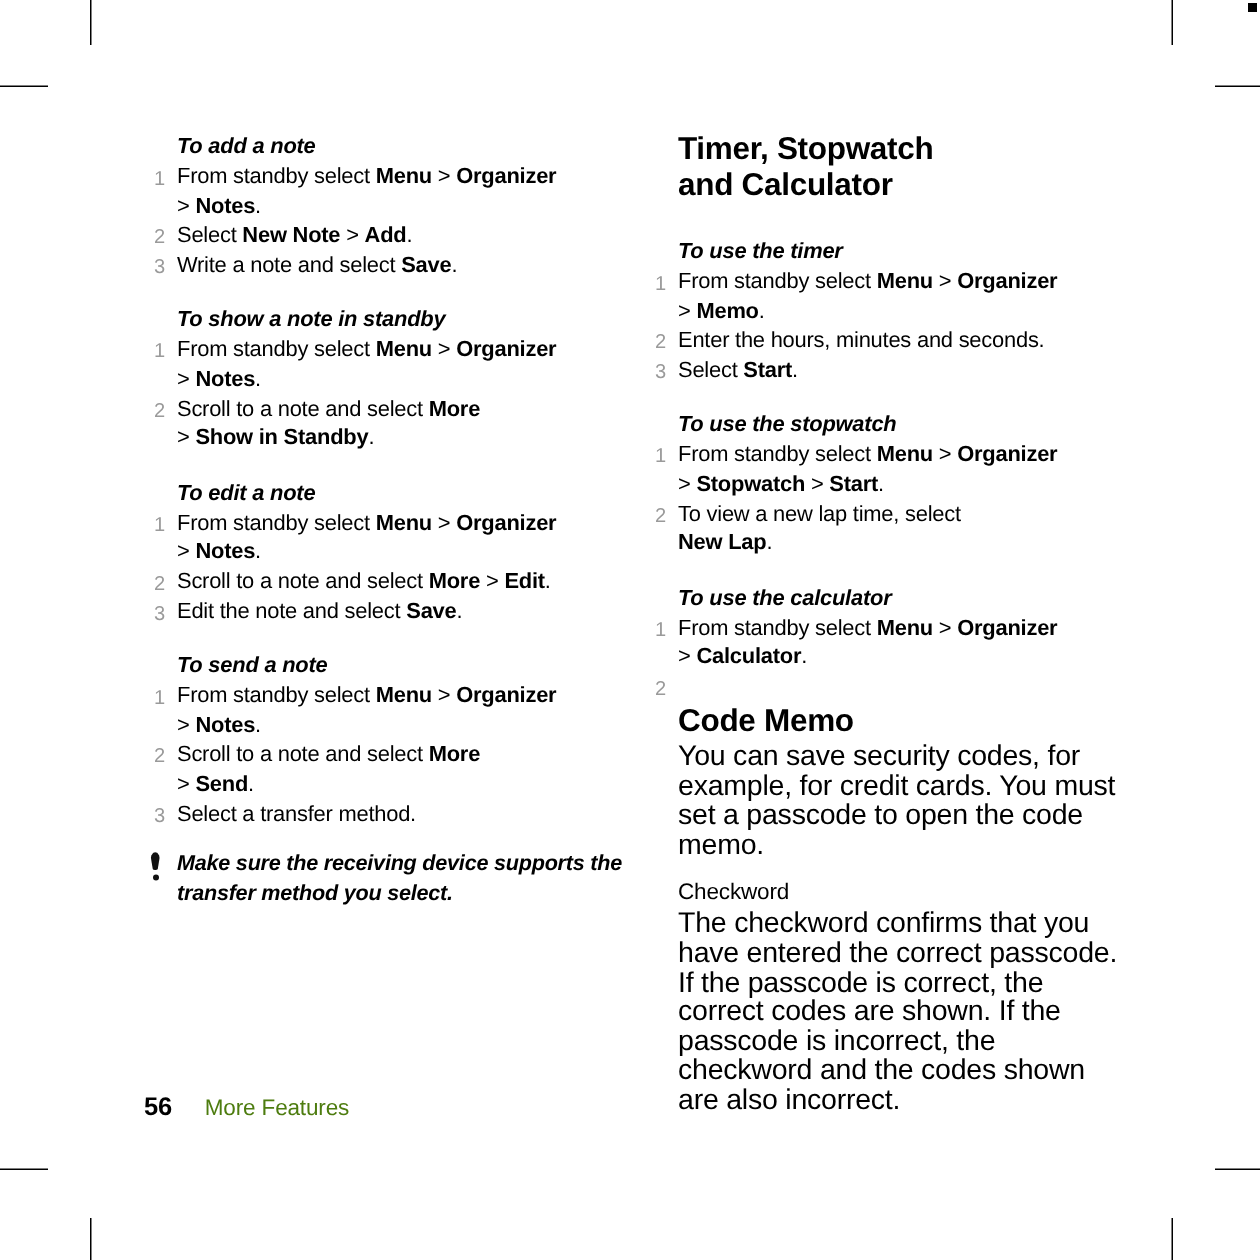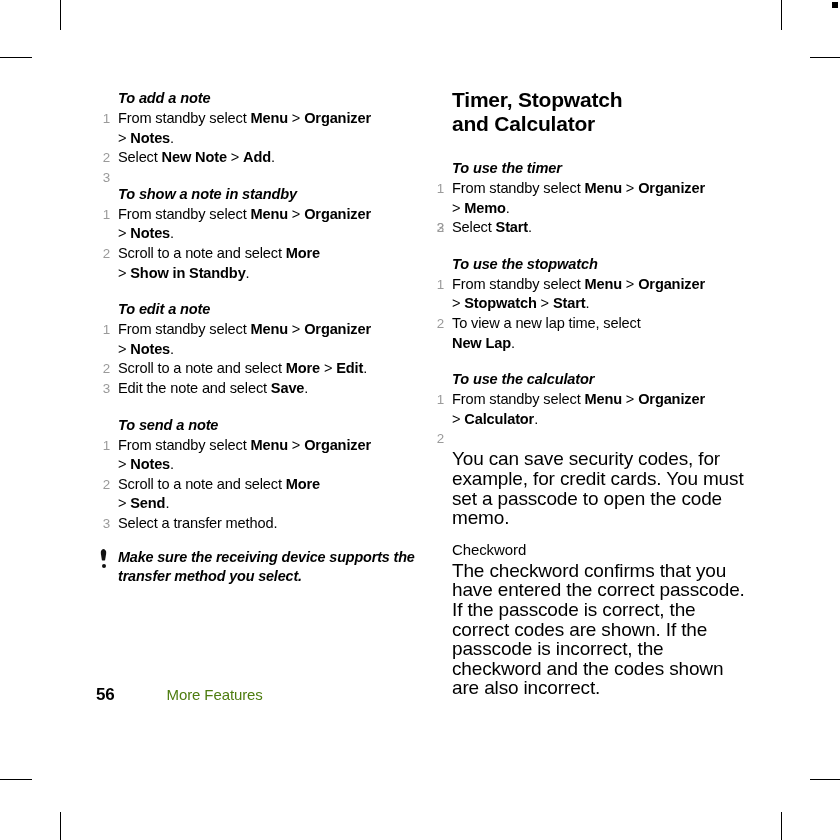--- a/index.html
+++ b/index.html
@@ -169,24 +169,23 @@
   }
   .navkey.right::after {
     right: 2px;
     border-left: 6px solid #000;
   }
 
   
   .footer {
     position: absolute;
     left: 96px;
-    top: 685px;
+    top: 728px;
     display: flex;
     align-items: baseline;
-    gap: 30px;
   }
   .folio {
     font-size: 17px;
     font-weight: bold;
     color: #000;
     letter-spacing: -0.2px;
   }
   .running-head {
     font-size: 15px;
     color: #4d7c0f;
@@ -283,21 +282,21 @@
   <div class="crop crop-h" style="left:810px; top:779px; width:30px;"></div>
   <div class="crop crop-v" style="left:781px; top:812px; height:28px;"></div>
 
   <div class="column col-left">
 
     <div>
       <div class="h3">To add a note</div>
       <ol class="steps">
           <li><span class="num">1</span><span><span>From standby select </span><span class="b">Menu</span><span> &gt; </span><span class="b">Organizer</span><br><span>&gt; </span><span class="b">Notes</span><span>.</span></span></li>
           <li><span class="num">2</span><span><span>Select </span><span class="b">New Note</span><span> &gt; </span><span class="b">Add</span><span>.</span></span></li>
-          <li><span class="num">3</span></li>
+          <li><span class="num">3</span><span><span>Write a note and select </span><span class="b">Save</span><span>.</span></span></li>
         </ol>
     </div>
 
     <div class="gap-md"></div>
 
     <div>
       <div class="h3">To show a note in standby</div>
       <ol class="steps">
           <li><span class="num">1</span><span><span>From standby select </span><span class="b">Menu</span><span> &gt; </span><span class="b">Organizer</span><br><span>&gt; </span><span class="b">Notes</span><span>.</span></span></li>
           <li><span class="num">2</span><span><span>Scroll to a note and select </span><span class="b">More</span><br><span>&gt; </span><span class="b">Show in Standby</span><span>.</span></span></li>
@@ -340,21 +339,21 @@
 
     <h1 class="h1">Timer, Stopwatch
 and Calculator</h1>
 
     <div class="gap-sm"></div>
 
     <div>
       <div class="h3">To use the timer</div>
       <ol class="steps">
           <li><span class="num">1</span><span><span>From standby select </span><span class="b">Menu</span><span> &gt; </span><span class="b">Organizer</span><br><span>&gt; </span><span class="b">Memo</span><span>.</span></span></li>
-          <li><span class="num">2</span></li>
+          <li><span class="num">2</span><span><span>Enter the hours, minutes and seconds.</span></span></li>
           <li><span class="num">3</span><span><span>Select </span><span class="b">Start</span><span>.</span></span></li>
         </ol>
     </div>
 
     <div class="gap-md"></div>
 
     <div>
       <div class="h3">To use the stopwatch</div>
       <ol class="steps">
           <li><span class="num">1</span><span><span>From standby select </span><span class="b">Menu</span><span> &gt; </span><span class="b">Organizer</span><br><span>&gt; </span><span class="b">Stopwatch</span><span> &gt; </span><span class="b">Start</span><span>.</span></span></li>
@@ -372,20 +371,21 @@
       <ol class="steps">
         <li>
           <span class="num">2</span>
         </li>
       </ol>
     </div>
 
     <div class="gap-lg"></div>
 
     <div>
+      <h2 class="h1" style="margin-bottom:2px;">Code Memo</h2>
       <p class="para">You can save security codes, for example, for credit cards. You must set a passcode to open the code memo.</p>
       <div class="gap-sm"></div>
       <h3 class="h2">Checkword</h3>
       <p class="para">The checkword confirms that you have entered the correct passcode. If the passcode is correct, the correct codes are shown. If the passcode is incorrect, the checkword and the codes shown are also incorrect.</p>
     </div>
 
   </div>
 
   <div class="footer">
     <span class="folio">56</span>

